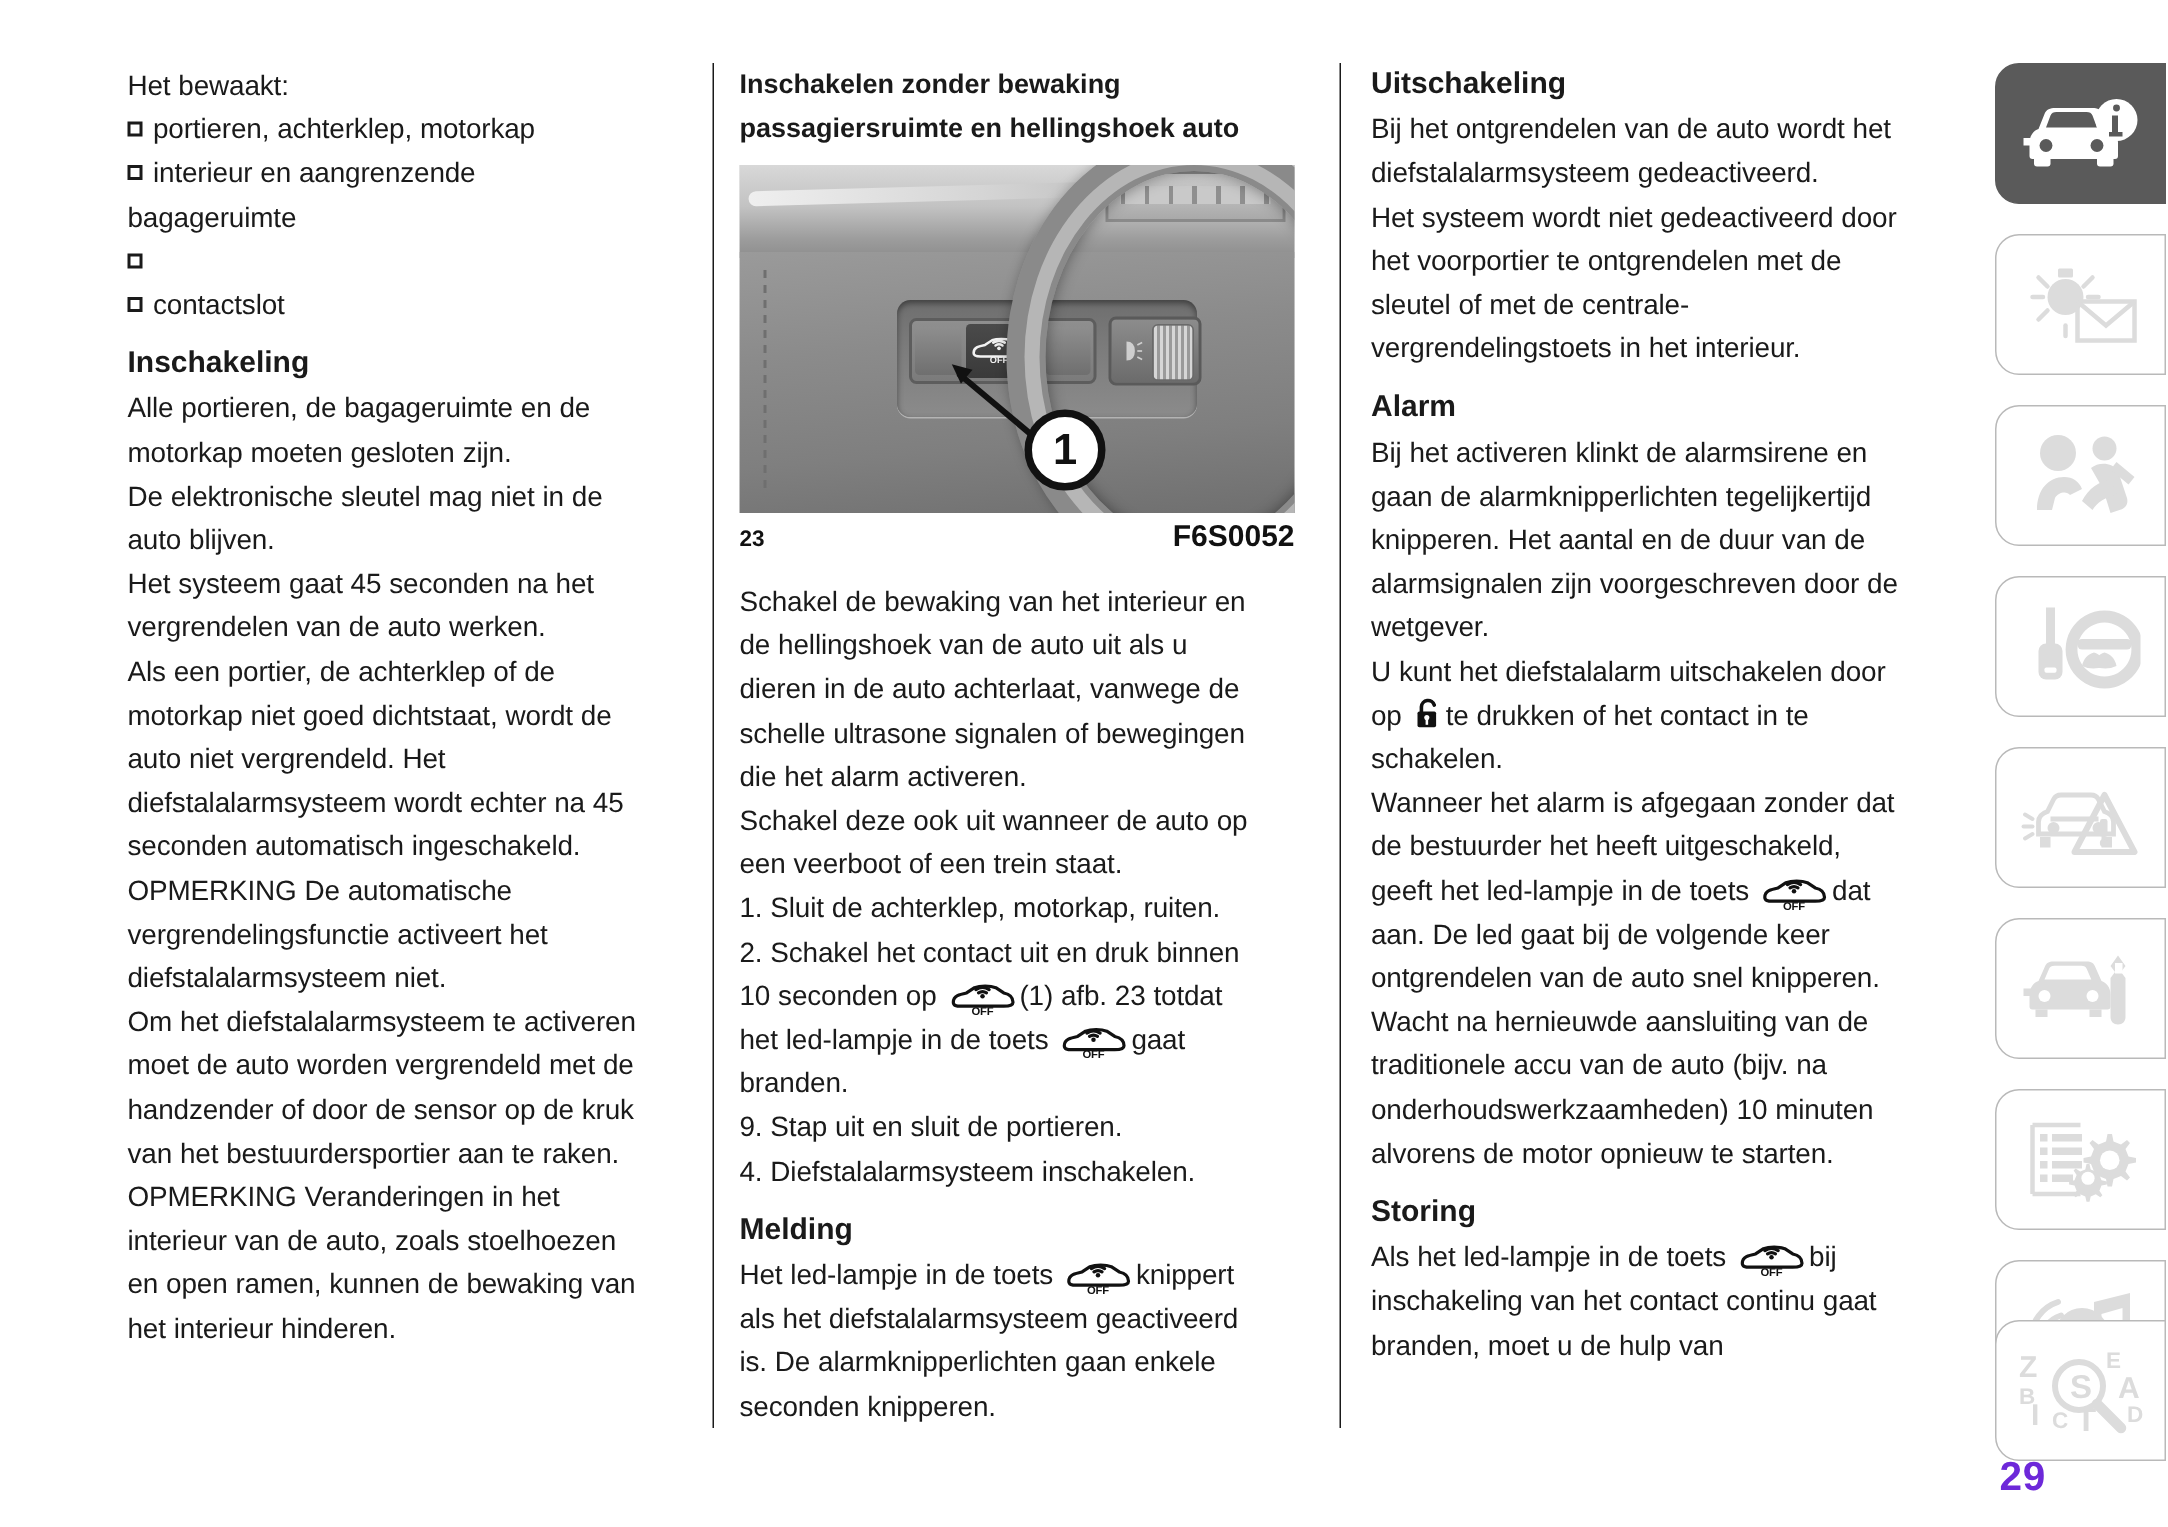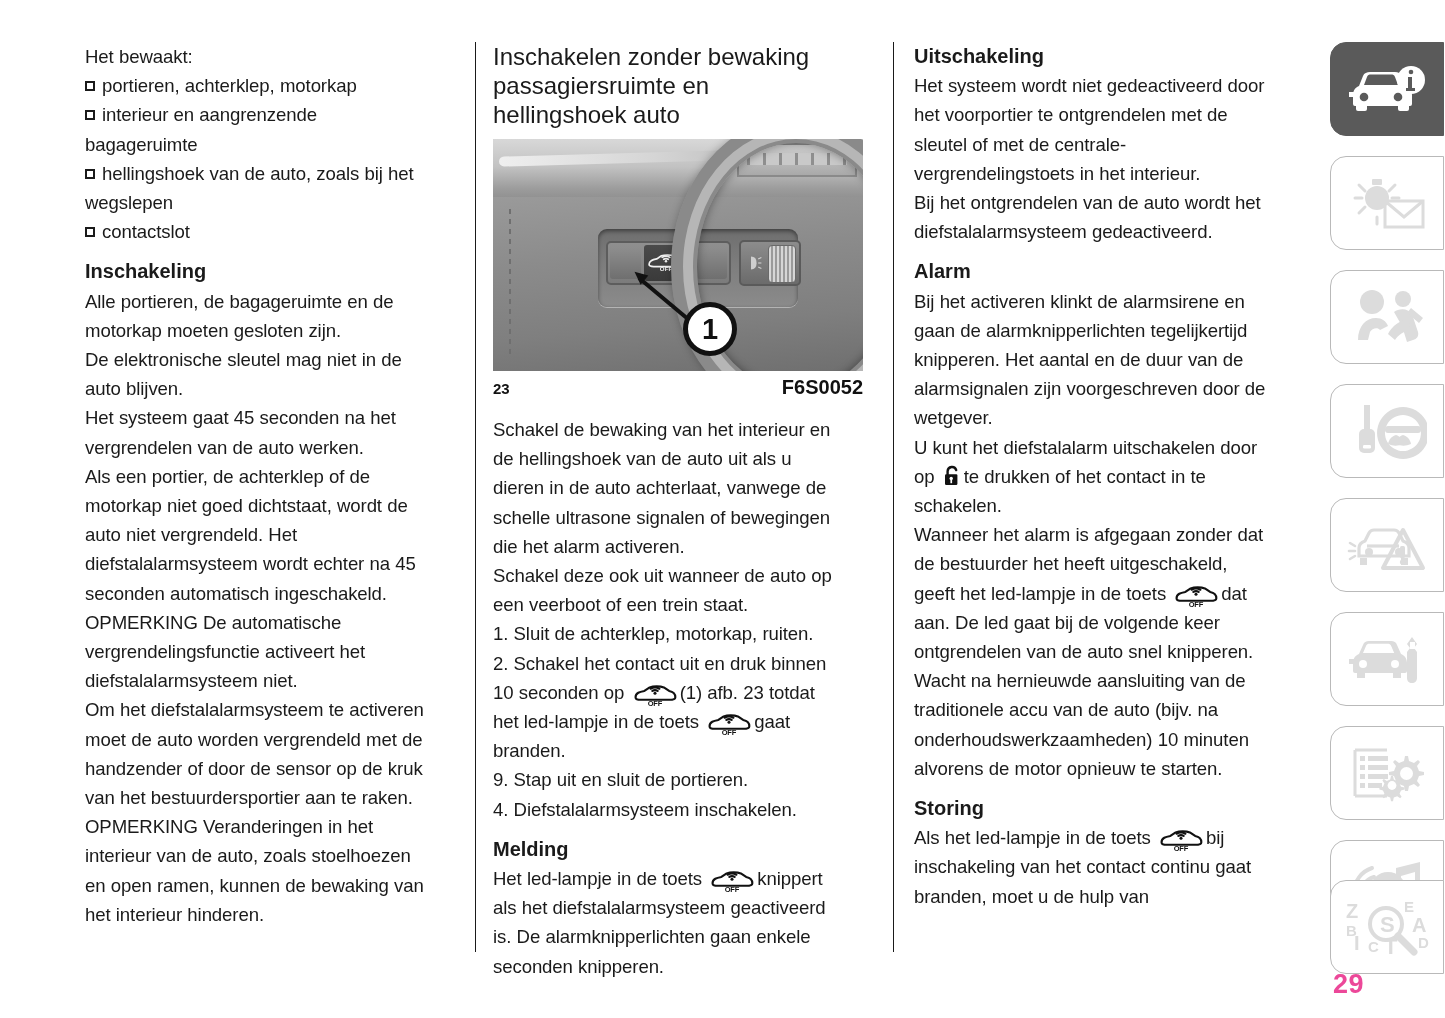--- a/index.html
+++ b/index.html
@@ -50,23 +50,23 @@
     word-spacing: 0.2px;
   }
   h3 {
     font-size: 20px;
     line-height: 29.2px;
     font-weight: bold;
     margin: 11px 0 0 0;
   }
   h3.first { margin-top: 0; }
   h2.sec-title {
-    font-size: 24px;
+    font-size: 18px;
     line-height: 29px;
-    font-weight: normal;
+    font-weight: bold;
     margin: 0 0 10px 0;
   }
   .bullets p { text-indent: 0; }
 
   .sq {
     display: inline-block;
     width: 10px; height: 10px;
     border: 2px solid #1a1a1a;
     margin-right: 7px;
     position: relative;
@@ -234,41 +234,41 @@
   .tab.active {
     background: #5a5a5a;
     border-color: #5a5a5a;
     border-radius: 16px 0 0 16px;
   }
   .tab svg { display: block; }
 
   .pagenum {
     position: absolute;
     right: 98px; bottom: 18px;
-    font-size: 27px; font-weight: bold; color: #ec4899;
+    font-size: 27px; font-weight: bold; color: #6d28d9;
     letter-spacing: 0.5px;
   }
 </style>
 </head>
 <body>
 
 <div id="page">
 
   <div class="vrule v1"></div>
   <div class="vrule v2"></div>
 
   <div class="columns">
 
     <div class="col col1">
       <p>Het bewaakt:</p>
 
       <div class="bullets">
         <p><span class="sq"></span><span>portieren, achterklep, motorkap</span></p>
         <p><span class="sq"></span><span>interieur en aangrenzende bagageruimte</span></p>
-        <p><span class="sq"></span><span>hellingshoek van de auto, zoals bij het wegslepen</span></p>
+        <p><span class="sq"></span></p>
         <p><span class="sq"></span><span>contactslot</span></p>
       </div>
 
       <h3>Inschakeling</h3>
       <p>Alle portieren, de bagageruimte en de motorkap moeten gesloten zijn.</p>
       <p>De elektronische sleutel mag niet in de auto blijven.</p>
       <p>Het systeem gaat 45 seconden na het vergrendelen van de auto werken.</p>
       <p>Als een portier, de achterklep of de motorkap niet goed dichtstaat, wordt de auto niet vergrendeld. Het diefstalalarmsysteem wordt echter na 45 seconden automatisch ingeschakeld.</p>
       <p>OPMERKING De automatische vergrendelingsfunctie activeert het diefstalalarmsysteem niet.</p>
       <p>Om het diefstalalarmsysteem te activeren moet de auto worden vergrendeld met de handzender of door de sensor op de kruk van het bestuurdersportier aan te raken.</p>
@@ -369,22 +369,22 @@
               <path d="M23 9 q3 -2 6 0"></path>
             </g>
             <circle cx="26" cy="11.5" r="1.7" fill="#111"></circle>
             <text x="26" y="25.5" font-family="'Liberation Sans',sans-serif" font-size="8.5" font-weight="bold" fill="#111" text-anchor="middle">OFF</text>
           </svg>
         </span><span>knippert als het diefstalalarmsysteem geactiveerd is. De alarmknipperlichten gaan enkele seconden knipperen.</span></p>
     </div>
 
     <div class="col col3">
       <h3 class="first">Uitschakeling</h3>
+      <p>Bij het ontgrendelen van de auto wordt het diefstalalarmsysteem gedeactiveerd.</p>
       <p>Het systeem wordt niet gedeactiveerd door het voorportier te ontgrendelen met de sleutel of met de centrale-vergrendelingstoets in het interieur.</p>
-      <p>Bij het ontgrendelen van de auto wordt het diefstalalarmsysteem gedeactiveerd.</p>
 
       <h3>Alarm</h3>
       <p>Bij het activeren klinkt de alarmsirene en gaan de alarmknipperlichten tegelijkertijd knipperen. Het aantal en de duur van de alarmsignalen zijn voorgeschreven door de wetgever.</p>
       <p><span>U kunt het diefstalalarm uitschakelen door op</span>
         <span class="ico-unlock">
           <svg viewBox="0 0 18 22" width="18" height="22">
             <path d="M4.6 9.5 V6.2 a4.4 4.4 0 0 1 8.6 -1.1" fill="none" stroke="#111" stroke-width="2.4" stroke-linecap="round"></path>
             <rect x="2" y="9.3" width="12.4" height="10.6" rx="1.2" fill="#111"></rect>
             <circle cx="8.2" cy="13.4" r="1.7" fill="#fff"></circle>
             <rect x="7.4" y="14.2" width="1.7" height="4" fill="#fff"></rect>

